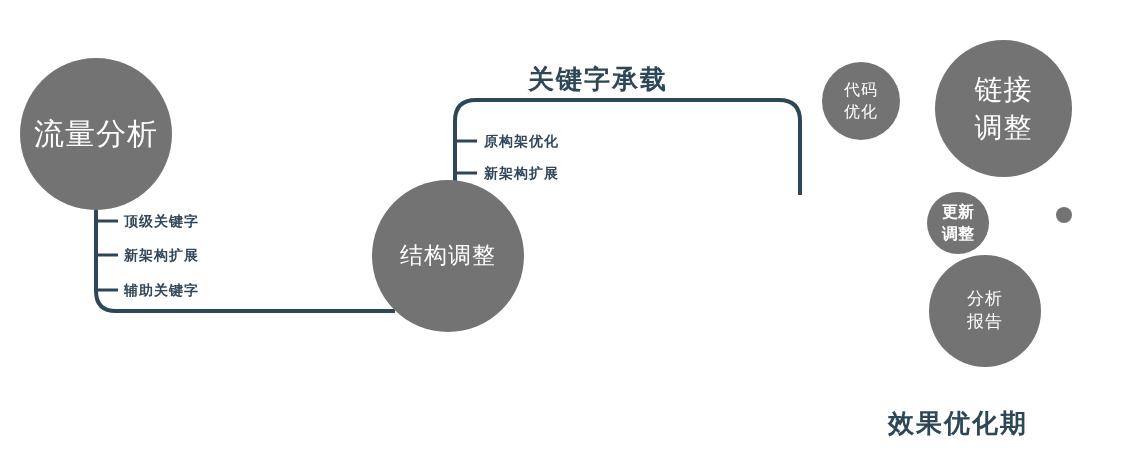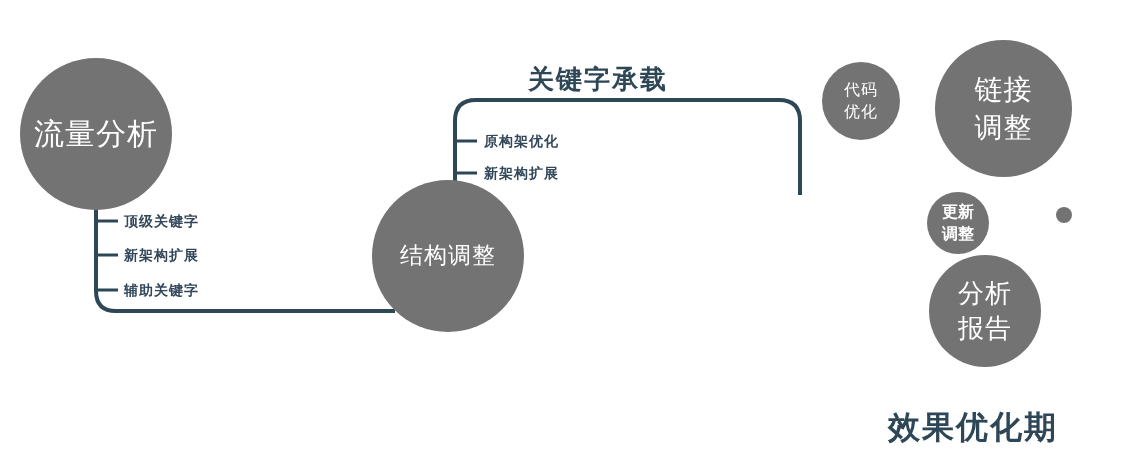--- a/index.html
+++ b/index.html
@@ -23,35 +23,35 @@
     white-space:pre-line;
     line-height:1.35;
     letter-spacing:1px;
   }
   .node.traffic   {left:20px;  top:58px;  width:152px;height:152px;font-size:30px;}
   .node.structure {left:372px; top:180px; width:152px;height:152px;font-size:23px;}
   .node.tracking  {left:764px; top:182px; width:108px;height:108px;font-size:24px;}
   .node.code      {left:822px; top:62px;  width:78px; height:78px; font-size:16px;}
   .node.link      {left:935px; top:40px;  width:137px;height:137px;font-size:28px;}
   .node.update    {left:927px; top:192px; width:62px; height:62px; font-size:16px;font-weight:bold;letter-spacing:0;}
-  .node.report    {left:929px; top:255px; width:112px;height:112px;font-size:26px;}
+  .node.report    {left:929px; top:255px; width:112px;height:112px;font-size:17px;}
   .node.dot       {left:1056px;top:207px; width:16px; height:16px;}
   .edge-label{
     position:absolute;
     color:#2e4756;
     font-weight:600;
     letter-spacing:2px;
   }
   .edge-label.user-base    {left:155px;top:328px;font-size:26px;}
   .edge-label.keyword-carry{left:528px;top:62px; font-size:26px;}
   .period-label{
     position:absolute;
     left:888px;top:406px;
     color:#2e4756;
-    font-size:32px;
+    font-size:26px;
     font-weight:600;
     letter-spacing:2px;
   }
   .branch-label{
     position:absolute;
     color:#33475a;
     font-size:14px;
     line-height:18px;
     letter-spacing:1px;
     font-weight:bold;

